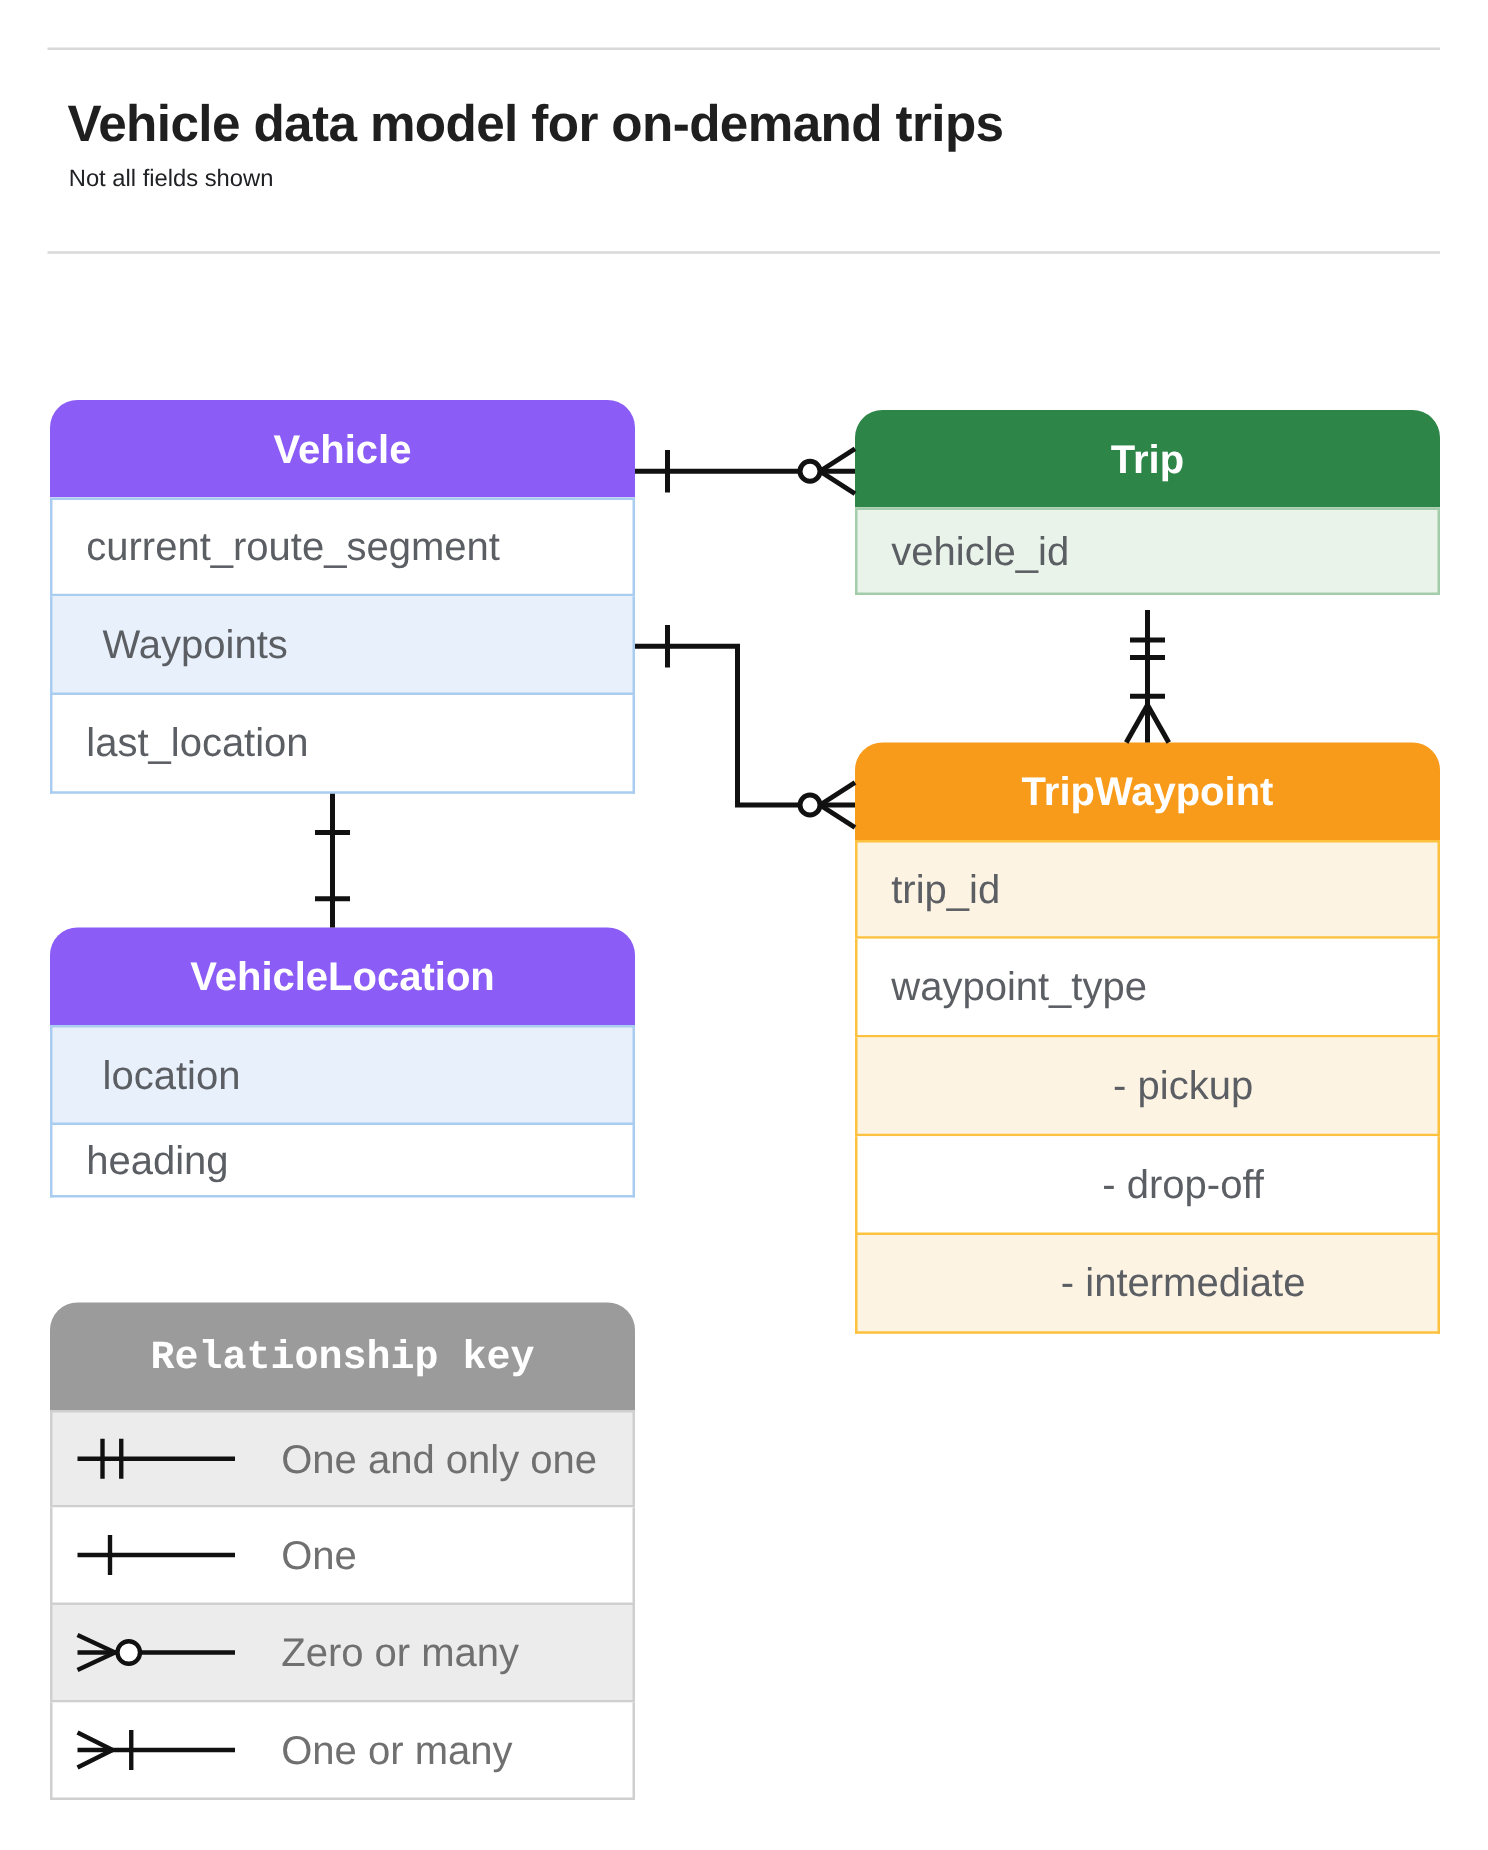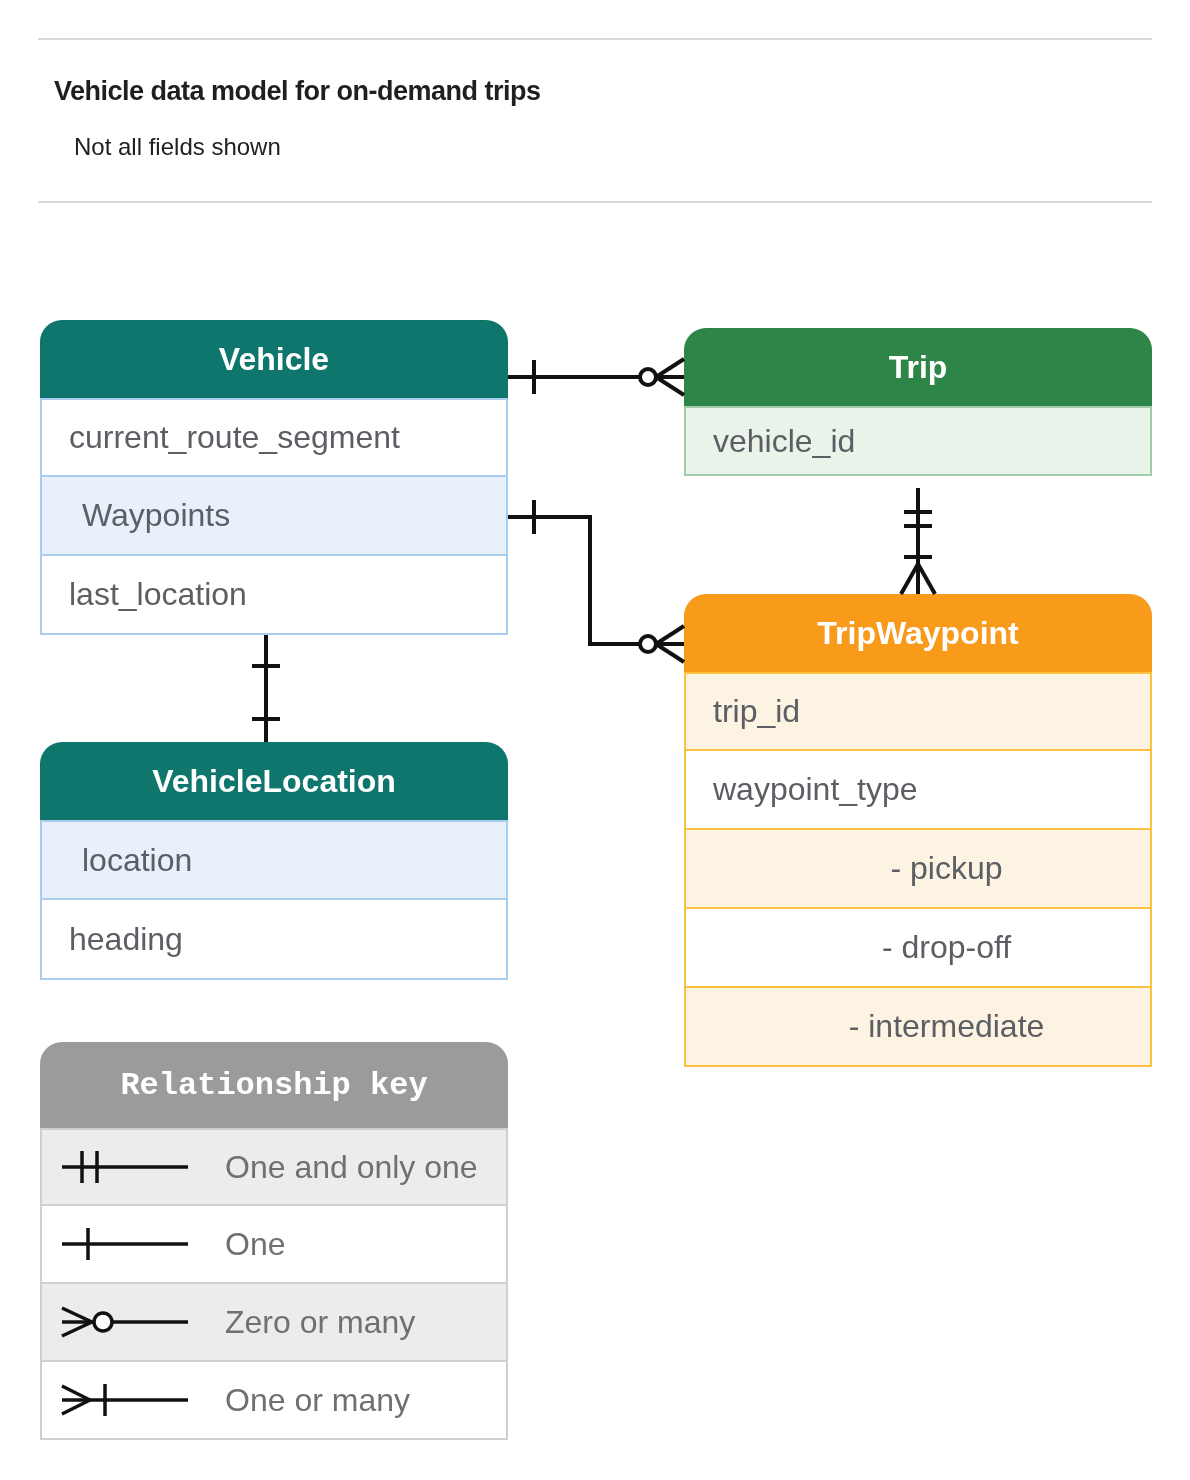--- a/index.html
+++ b/index.html
@@ -5,39 +5,39 @@
   * { margin:0; padding:0; box-sizing:border-box; }
   html,body { background:#ffffff; }
   body { font-family:"Liberation Sans", sans-serif; }
   .page {
     position:relative; width:1190px; height:1480px; background:#ffffff; overflow:hidden;
   }
   .divider {
     position:absolute; left:38px; width:1114px; height:2px; background:#d9d9d9;
   }
   .page-title {
-    position:absolute; left:54px; top:76px; font-size:27px; font-weight:700;
+    position:absolute; left:54px; top:76px; font-size:41px; font-weight:700;
     color:#1f1f1f; letter-spacing:-0.5px;
   }
   .page-subtitle {
-    position:absolute; left:55px; top:133px; font-size:24px; color:#202124;margin-left:19px;
+    position:absolute; left:55px; top:133px; font-size:19px; color:#202124;
   }
   .entity { position:absolute; }
   .entity-header {
     height:78px; border-radius:22px 22px 0 0; display:flex; align-items:center;
     justify-content:center; color:#ffffff; font-weight:700; font-size:32px;
   }
   .entity-row {
     display:flex; align-items:center; padding-left:27px; font-size:32px;
     color:#5b5e63; background:#ffffff; border:2px solid; border-top:none;
   }
   .entity-row.first { border-top:2px solid; }
   .entity-row.indent { padding-left:57px;justify-content:center; }
   
-  .blue  .entity-header { background:#0f766e; }
+  .blue  .entity-header { background:#8b5cf6; }
   .blue  .entity-row    { border-color:#a9cdf1; height:79px; }
   .blue  .entity-row.shaded { background:#e7f0fb;padding-left:40px; }
   
   .green .entity-header { background:#2e8548; }
   .green .entity-row    { border-color:#a3ccab; height:70px; }
   .green .entity-row.shaded { background:#e9f3ea; }
   
   .orange .entity-header { background:#f89b1b; }
   .orange .entity-row    { border-color:#fcc13e; height:79px; }
   .orange .entity-row.shaded { background:#fdf3e3; }
@@ -112,21 +112,21 @@
     </div>
   </div>
 
   <div class="entity blue" style="left:40px; top:742px; width:468px;">
     <div class="entity-header">
       <span>VehicleLocation</span>
     </div>
     <div class="entity-row first shaded" style="height:80px;">
       <span>location</span>
     </div>
-    <div class="entity-row" style="height:80px;">
+    <div class="entity-row" style="height:58px;">
       <span>heading</span>
     </div>
   </div>
 
   <div class="entity gray" style="left:40px; top:1042px; width:468px;">
     <div class="entity-header">
       <span>Relationship key</span>
     </div>
     <div class="entity-row first shaded">
       <svg class="legend-symbol" width="135" height="44" viewBox="0 0 135 44">

